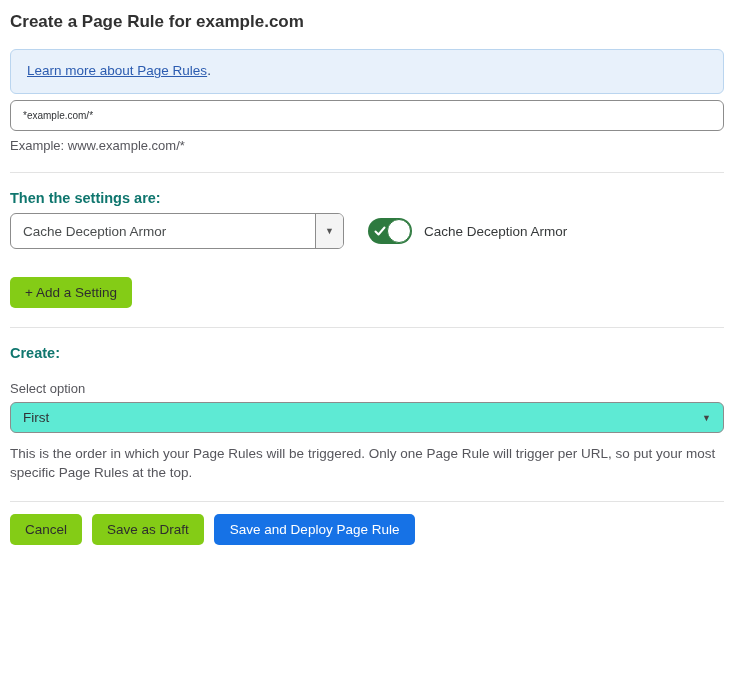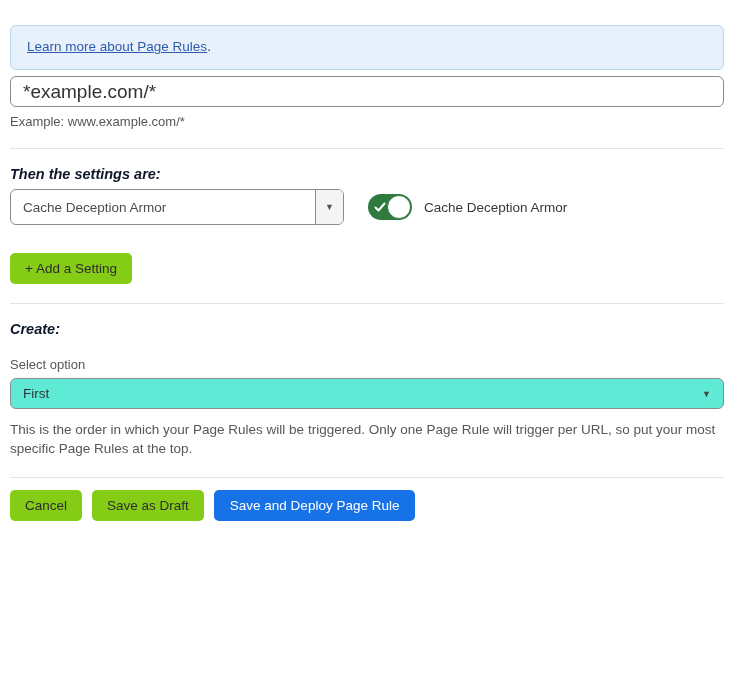--- a/index.html
+++ b/index.html
@@ -35,37 +35,37 @@
     display: block;
     margin-top: 20px;
     font-size: 13px; color: #56565c;
   }
   .text-input {
     margin-top: 6px;
     width: 100%; height: 31px;
     border: 1px solid #8c8c8c; border-radius: 6px;
     padding: 4px 12px;
     font-family: "Liberation Sans", sans-serif;
-    font-size: 19px; color: #313336;
+    font-size: 10px; color: #313336;
     background: #ffffff;
     outline: none;
   }
   .hint {
     margin-top: 7px;
     font-size: 13px; color: #56565c;
   }
 
   hr.divider {
     border: none; border-top: 1px solid #e3e3e3;
     margin-top: 19px;
   }
 
   h2.section-heading {
     margin-top: 17px;
-    font-size: 14.5px; font-weight: bold; color: #0f172a; font-style: italic;
+    font-size: 14.5px; font-weight: bold; color: #0f766e;
   }
 
   .setting-row {
     margin-top: 7px;
     display: flex; align-items: center;
   }
   .select-split {
     display: flex; align-items: stretch;
     width: 334px; height: 36px;
     border: 1px solid #8c8c8c; border-radius: 6px;
@@ -152,20 +152,21 @@
   .footer-actions {
     margin-top: 12px;
     display: flex; align-items: center; gap: 10px;
   }
 </style>
 </head>
 <body>
 
 <div class="page">
 
+  <h1 class="page-title">Create a Page Rule for example.com</h1>
 
   <div class="info-box">
     <div><a class="info-link">Learn more about Page Rules</a><span class="info-link-suffix">.</span></div>
   </div>
 
   <input class="text-input" type="text" value="*example.com/*" style="">
   <div class="hint">Example: www.example.com/*</div>
 
   <hr class="divider">
 

